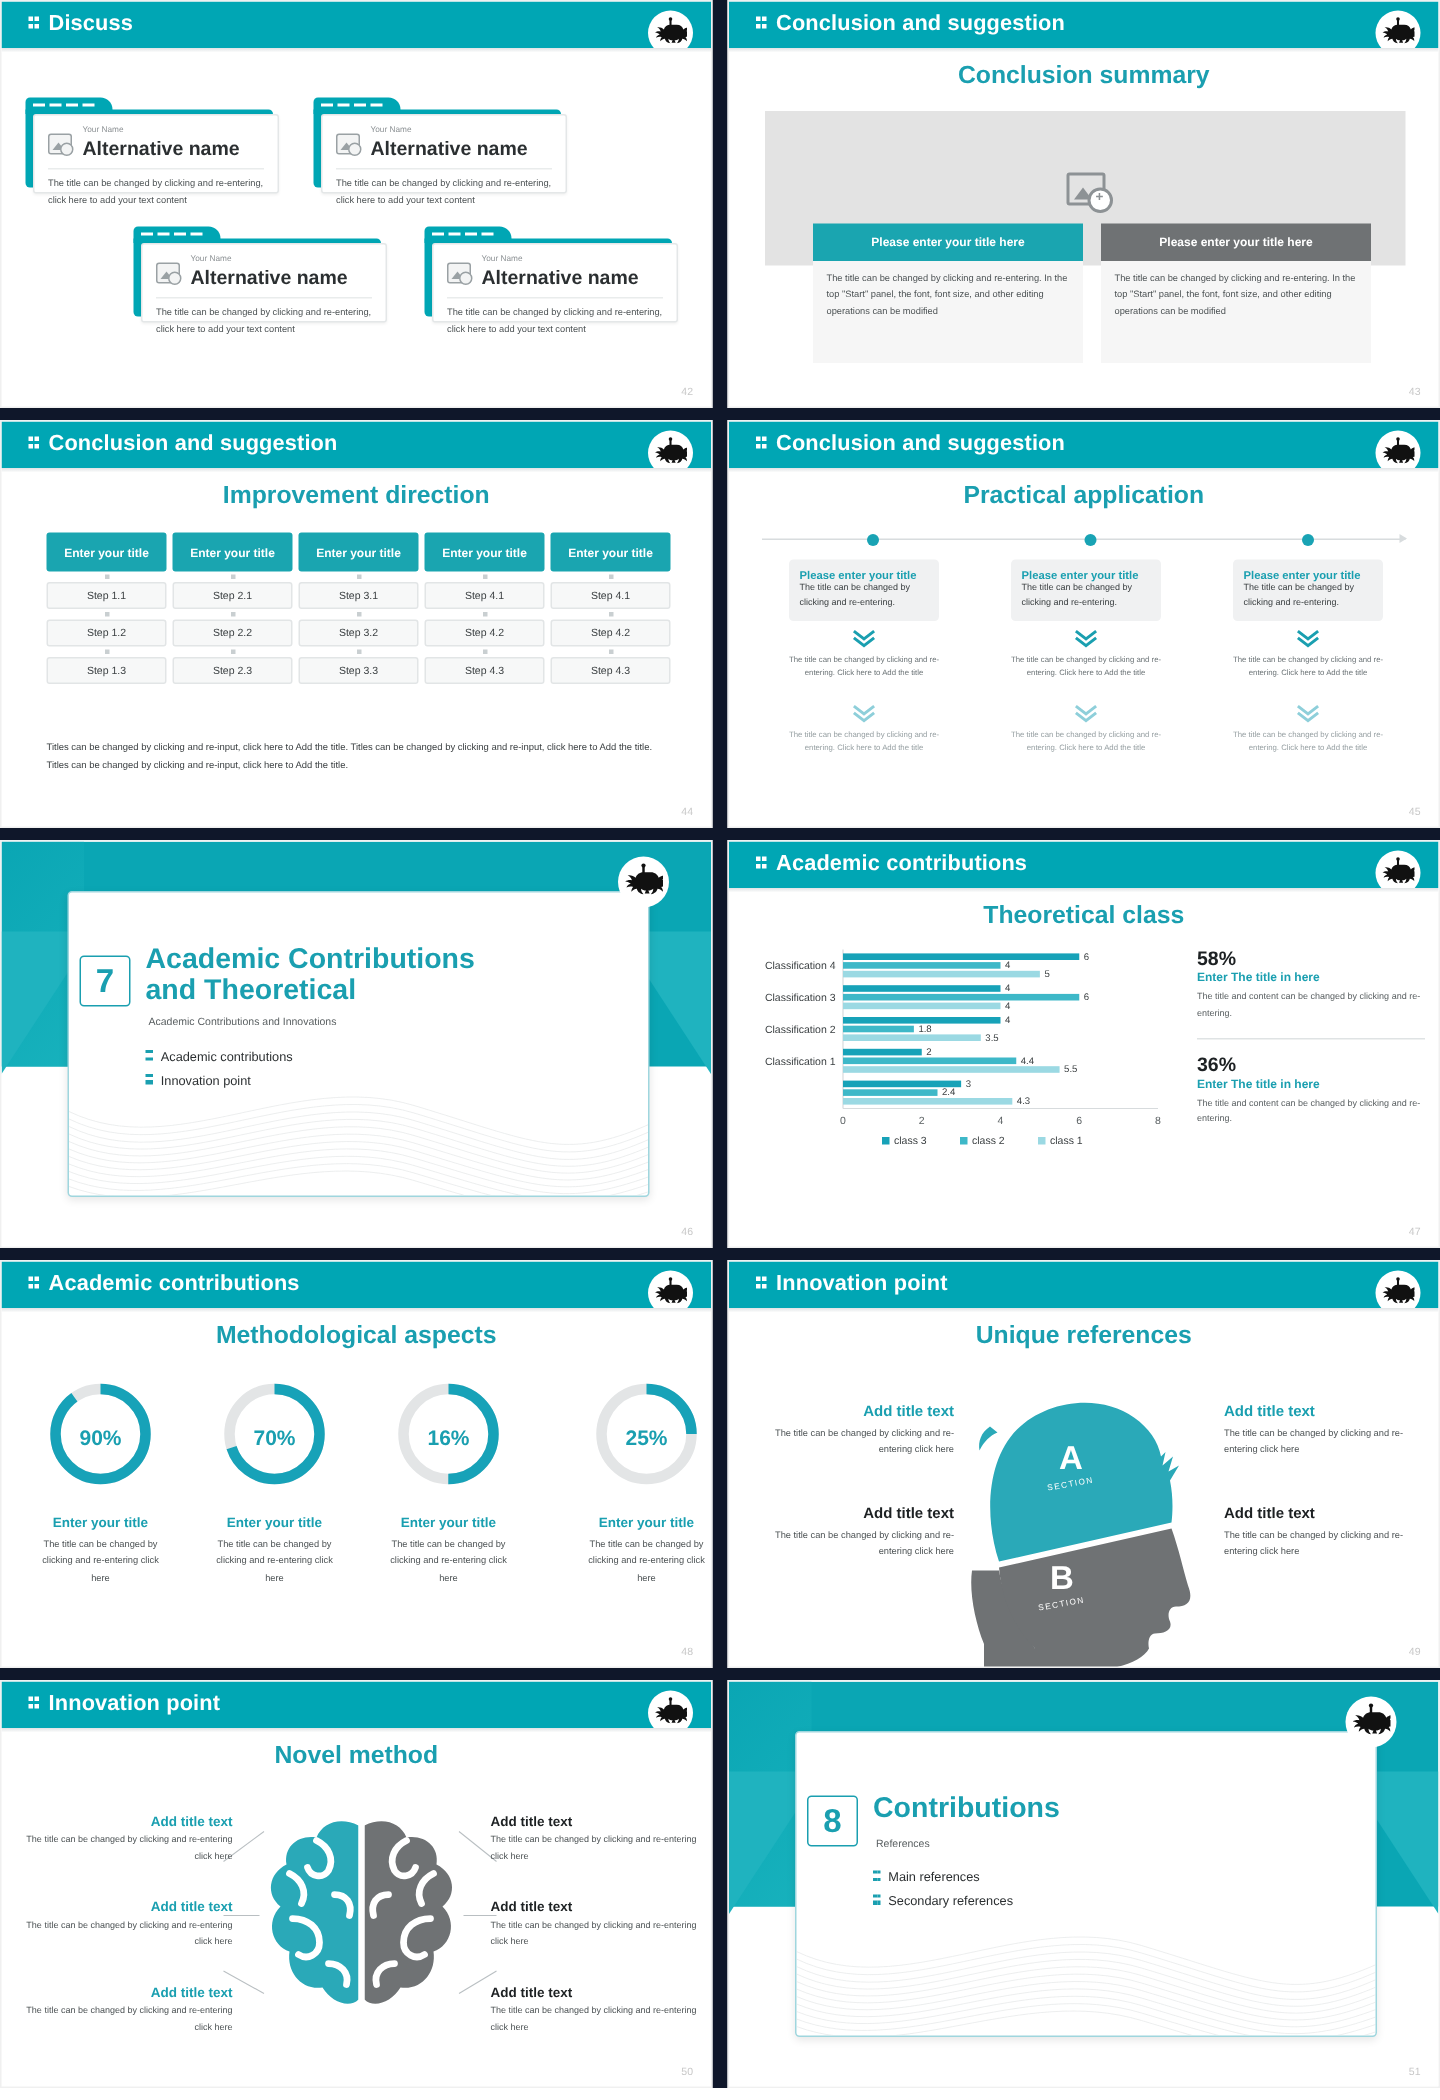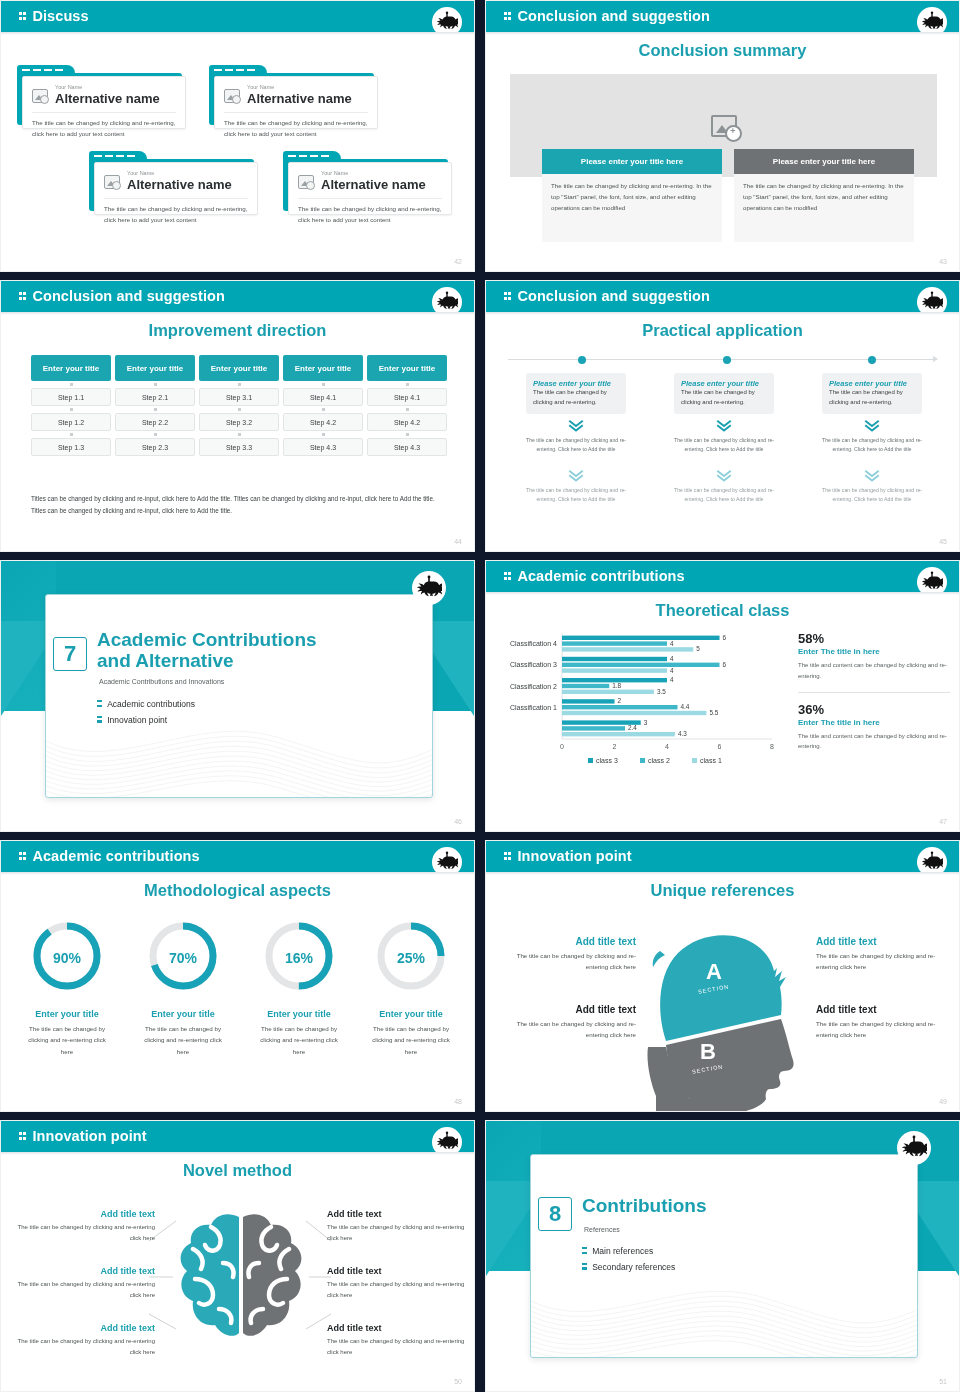--- a/index.html
+++ b/index.html
@@ -169,21 +169,21 @@
     border-left:5px solid #d8dcde; border-top:3.5px solid transparent; border-bottom:3.5px solid transparent;
   }
   .tdot {
     position:absolute; top:-3.5px; width:8px; height:8px; border-radius:50%;
     background:#19a3b4;
   }
   .pcard {
     position:absolute; width:100px; background:#f0f1f2; border-radius:3px;
     padding:6px 7px;
   }
-  .pcard .h { color:#1a9fb0; font-size:7.5px; font-weight:bold; margin-bottom:0;font-style:italic;}
+  .pcard .h { color:#1a9fb0; font-size:7.5px; font-weight:bold; margin-bottom:0;}
   .pcard .t { color:#3c4143; font-size:6px; line-height:1.65;}
   .chev {
     position:absolute; width:18px; height:14px;
   }
   .chev svg { width:18px; height:14px; }
   .ptxt {
     position:absolute; width:104px; text-align:center;
     font-size:5.2px; color:#6b7376; line-height:1.8;
   }
   .ptxt.faint { color:#97a0a3; }
@@ -548,21 +548,21 @@
           <g fill="#111">
             <rect x="30" y="6" width="4" height="12"></rect>
             <circle cx="32" cy="5" r="3.5"></circle>
             <path d="M32 16c-7 0-11 4-13 9-3-3-8-5-13-4 4 2 6 5 7 8-4-1-8 0-11 2 4 0 7 2 9 4-3 1-6 3-7 6 4-2 8-2 11-1-2 2-3 5-3 8 3-3 6-5 9-5 1 4 4 8 11 9-3-3-4-6-4-9 2 2 5 3 8 3l-2 5h8l-2-5c3 0 6-1 8-3 0 3-1 6-4 9 7-1 10-5 11-9 3 0 6 2 9 5 0-3-1-6-3-8 3-1 7-1 11 1-1-3-4-5-7-6 2-2 5-4 9-4-3-2-7-3-11-2 1-3 3-6 7-8-5-1-10 1-13 4-2-5-6-9-13-9z"></path>
           </g>
         </svg>
     </div>
     <div class="sec-num">7</div>
     <div class="sec-ttl">
       <span style="display:block">Academic Contributions</span>
-      <span style="display:block">and Alternative</span>
+      <span style="display:block">and Theoretical</span>
     </div>
     <div class="sec-sub" style="top:117px;">Academic Contributions and Innovations</div>
     <div class="sec-list" style="top:138px;">
       <div class="li"><span class="dots2d"><span class="col"><i></i><i></i></span><span class="col"><i></i><i></i></span></span><span>Academic contributions</span></div>
       <div class="li"><span class="dots2d"><span class="col"><i></i><i></i></span><span class="col"><i></i><i></i></span></span><span>Innovation point</span></div>
     </div>
     <div class="pgnum">46</div>
   </div>
 
   <div class="slide">
@@ -682,21 +682,21 @@
     </div>
     <div class="dcol" style="left:243px; top:76px;">
       <svg width="110" height="78" viewBox="0 0 110 78">
         <circle cx="55" cy="39" r="30" fill="none" stroke="#e3e5e6" stroke-width="7"></circle>
         <circle class="ring" cx="55" cy="39" r="30" fill="none" stroke="#17a2b8" stroke-width="7" stroke-linecap="butt" transform="rotate(-90 55 39)" stroke-dasharray="94.25 94.25"></circle>
       </svg>
       <div class="pct">16%</div>
       <div class="dt">Enter your title</div>
       <div class="dd">The title can be changed by clicking and re-entering click here</div>
     </div>
-    <div class="dcol" style="left:355px; top:76px;">
+    <div class="dcol" style="left:375px; top:76px;">
       <svg width="110" height="78" viewBox="0 0 110 78">
         <circle cx="55" cy="39" r="30" fill="none" stroke="#e3e5e6" stroke-width="7"></circle>
         <circle class="ring" cx="55" cy="39" r="30" fill="none" stroke="#17a2b8" stroke-width="7" stroke-linecap="butt" transform="rotate(-90 55 39)" stroke-dasharray="47.12 141.37"></circle>
       </svg>
       <div class="pct">25%</div>
       <div class="dt">Enter your title</div>
       <div class="dd">The title can be changed by clicking and re-entering click here</div>
     </div>
 
     <div class="pgnum">48</div>

